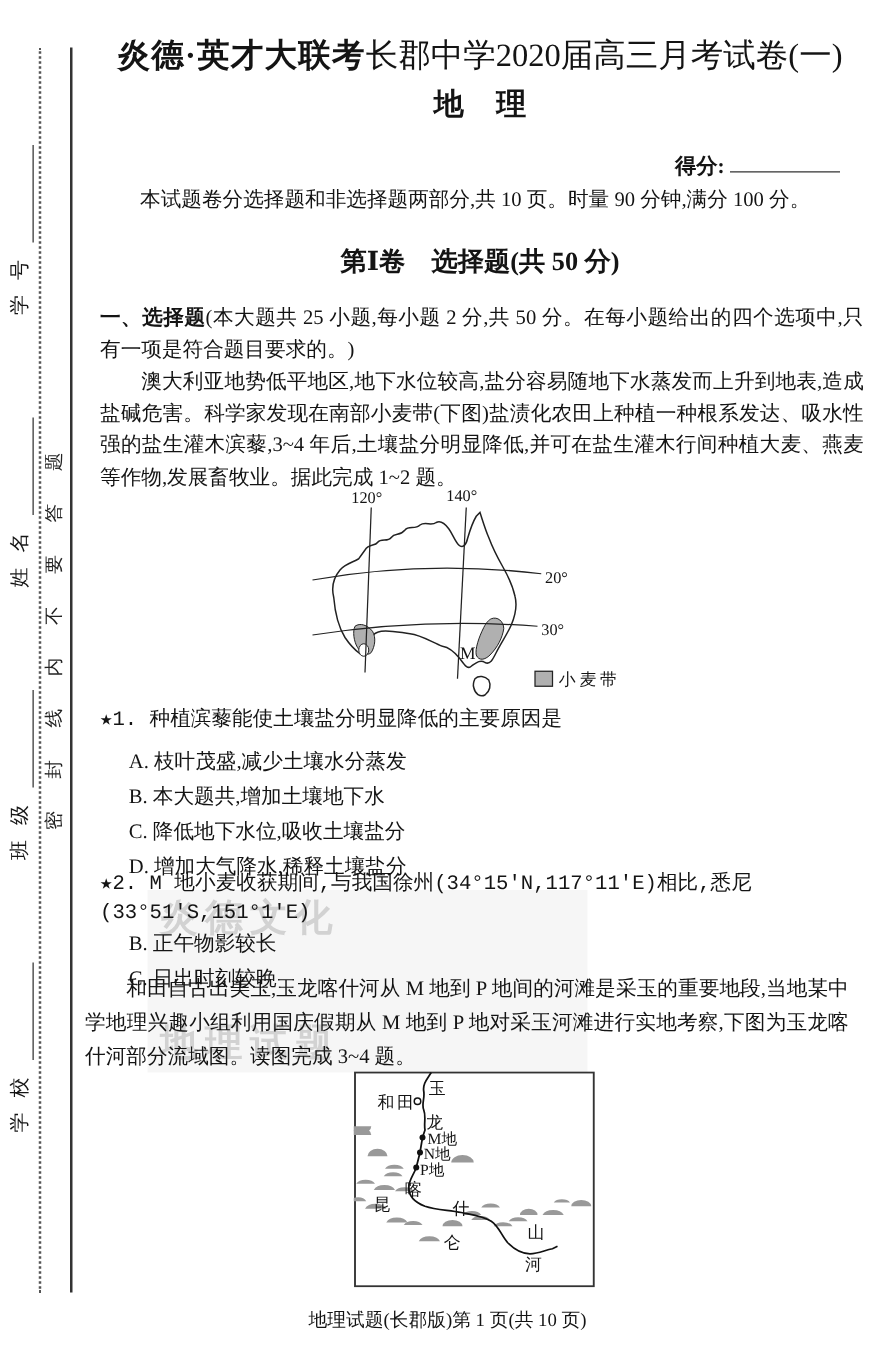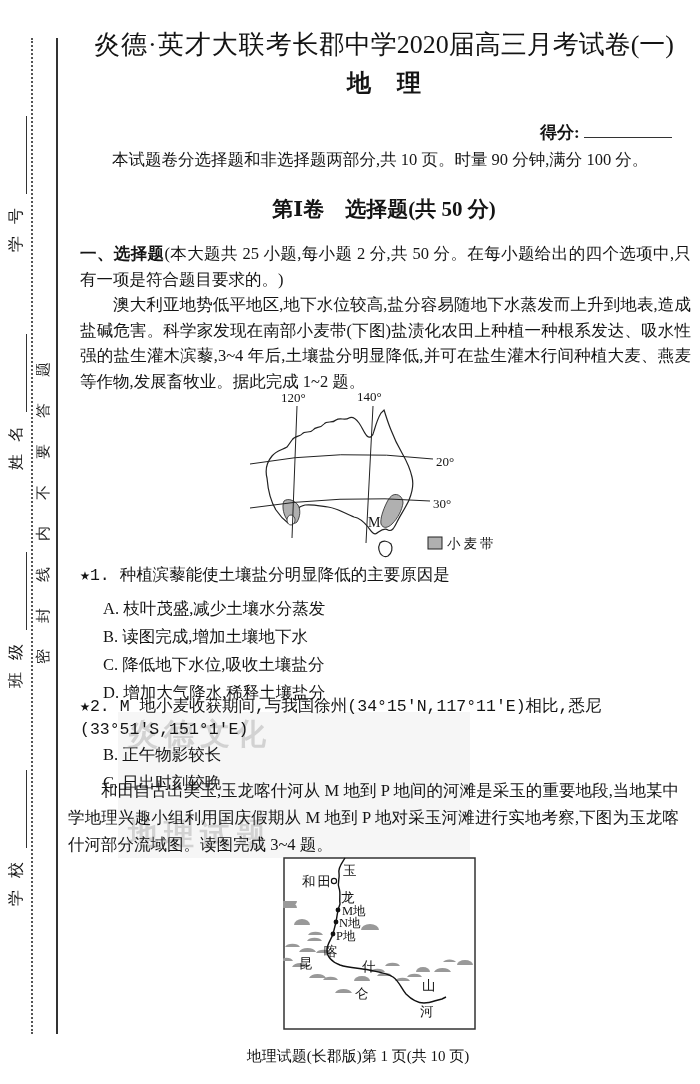--- a/index.html
+++ b/index.html
@@ -22,21 +22,21 @@
   .seal-warning {
     position:absolute; left:-125px; top:489px; width:340px; height:22px;
     transform:rotate(-90deg); text-align:center; font-size:15px;
     letter-spacing:26px; white-space:nowrap; color:#222;
   }
   
   .watermark { position:absolute; left:118px; top:712px; width:352px; height:146px; background:rgba(0,0,0,0.035); }
   .wm-line { position:absolute; left:10px; font-size:30px; font-weight:bold; letter-spacing:6px; color:rgba(125,125,125,0.30); white-space:nowrap; }
   
   .h1 { position:absolute; top:27px; left:78px; width:612px; text-align:center; font-size:26px; white-space:nowrap; }
-  .h1 .series { font-weight:400; letter-spacing:1px;margin-top:16px; }
+  .h1 .series { font-weight:700; letter-spacing:1px;margin-top:16px; }
   .h1 .rest { font-weight:400; }
   .subject { position:absolute; top:67px; left:78px; width:612px; text-align:center; font-size:24px; font-weight:bold; letter-spacing:26px; text-indent:26px; }
   .score { position:absolute; top:121px; left:540px; font-size:17px; font-weight:bold; }
   .score-blank { display:inline-block; width:88px; height:15px; border-bottom:1.4px solid #333; }
   .intro { position:absolute; top:149px; left:80px; width:602px; font-size:16.5px; text-indent:32px; }
   .sec-title { position:absolute; top:195px; left:78px; width:612px; text-align:center; font-size:21px; font-weight:bold; }
   .instr { position:absolute; top:241px; left:80px; width:611px; font-size:16.5px; line-height:26px; text-align:justify; }
   .instr .ilabel { font-weight:bold; }
   .p1 { position:absolute; top:292px; left:80px; width:611px; font-size:16.5px; line-height:25.5px; text-align:justify; text-indent:33px; }
   .p2 { position:absolute; top:777px; left:68px; width:611px; font-size:16.5px; line-height:27px; text-align:justify; text-indent:33px; }
@@ -130,21 +130,21 @@
   <text x="207" y="158" font-size="13.5" letter-spacing="3">小麦带</text>
 </svg>
 </div>
 
 <div class="q q1">
   <div class="stem">
     <span>★</span><span>1.</span> <span>种植滨藜能使土壤盐分明显降低的主要原因是</span>
   </div>
   <div class="opts">
     <div>A. 枝叶茂盛,减少土壤水分蒸发</div>
-    <div>B. 读图完成,增加土壤地下水</div>
+    <div>B. 本大题共,增加土壤地下水</div>
     <div>C. 降低地下水位,吸收土壤盐分</div>
     <div>D. 增加大气降水,稀释土壤盐分</div>
   </div>
 </div>
 
 <div class="q q2">
   <div class="stem">
     <span>★</span><span>2.</span> <span>M 地小麦收获期间,与我国徐州(34°15′N,117°11′E)相比,悉尼(33°51′S,151°1′E)</span>
   </div>
   <div class="opt-row">

